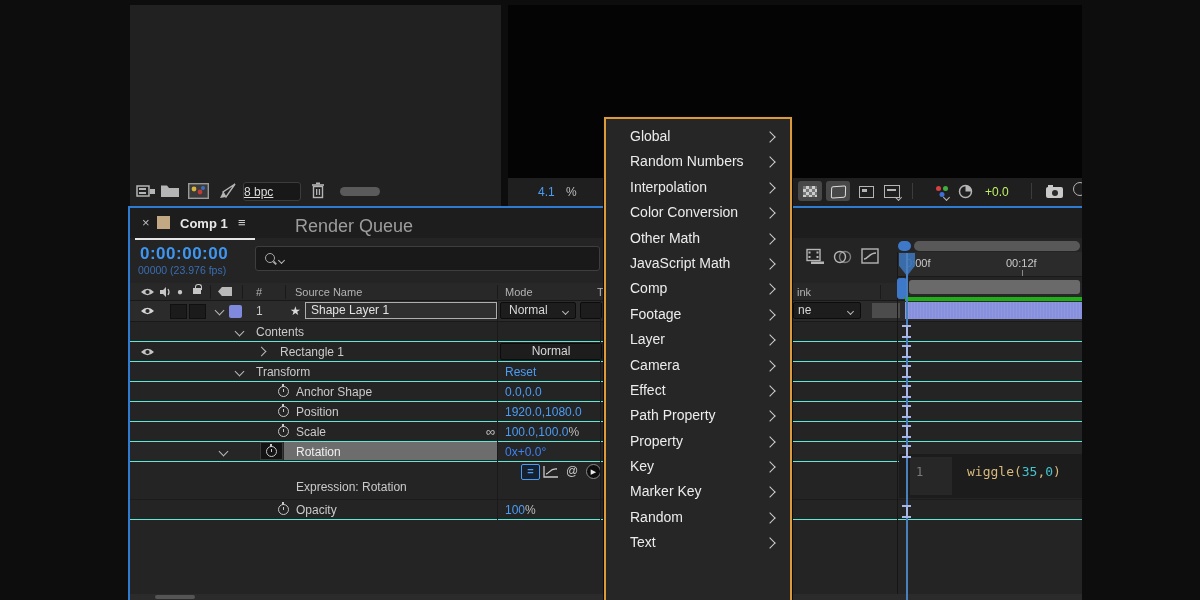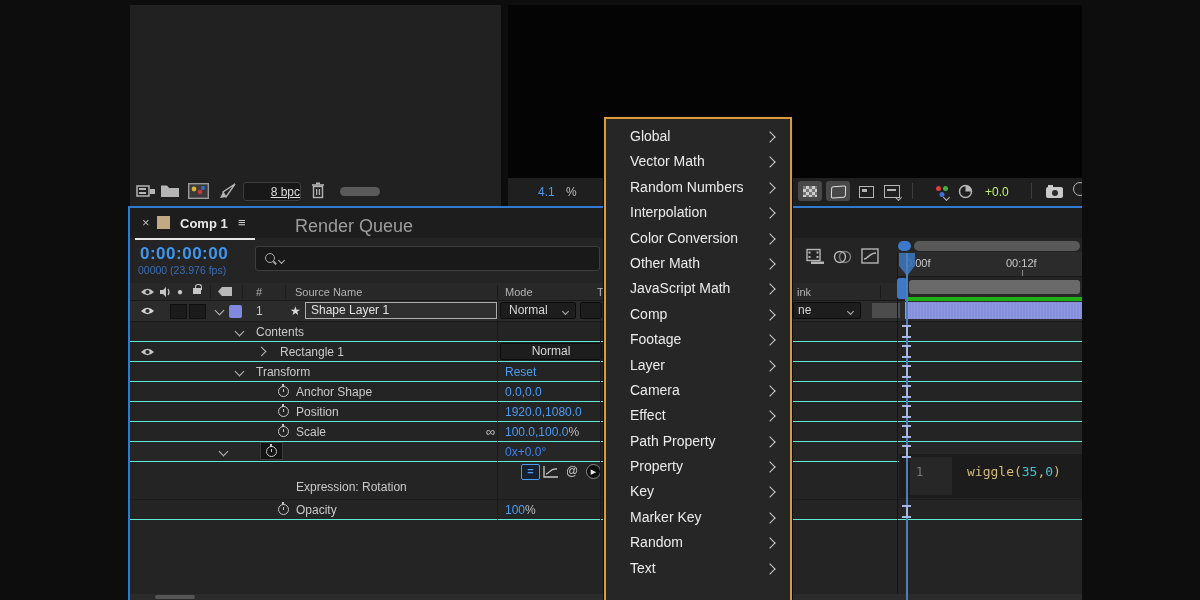--- a/index.html
+++ b/index.html
@@ -95,21 +95,21 @@
   .bottom-pill{left:25px;top:387px;width:40px;height:4px;border-radius:2px;background:#555;}
 
   
   .context-menu{left:604px;top:117px;width:188px;height:490px;background:#262626;
     border:2px solid #dc9a3a;box-sizing:border-box;box-shadow:0 0 0 1px #090909;z-index:50;padding-top:5px;}
   .mi{position:relative;height:25.4px;line-height:25.4px;padding-left:24px;padding-right:14px;color:#ececec;font-size:14px;}
   .mi .marrow{position:absolute;right:16px;top:9px;width:7px;height:7px;border-right:1.8px solid #cdcdcd;border-bottom:1.8px solid #cdcdcd;transform:rotate(-45deg);}
 
   
   .bpc-btn{left:113px;top:4px;width:58px;height:19px;background:#181818;border:1px solid #3c3c3c;border-radius:3px;
-    color:#dcdcdc;font-size:12px;text-align:right;line-height:19px;box-sizing:border-box;text-decoration:underline;}
+    color:#dcdcdc;font-size:12px;text-align:left;line-height:19px;box-sizing:border-box;text-decoration:underline;}
   .pill{left:210px;top:9px;width:40px;height:9px;border-radius:5px;background:#5a5a5a;}
   .zoom-val{font-size:12px;top:7px;}
   .tb-sep{top:5px;width:1px;height:16px;background:#3c3c3c;}
   .tbtn{top:3px;width:24px;height:20px;border-radius:3px;}
   .pressed{background:#484848;}
   .checker{left:5px;top:5px;width:14px;height:11px;background-color:#777;
     background-image:linear-gradient(45deg,#ccc 25%,transparent 25%,transparent 75%,#ccc 75%),linear-gradient(45deg,#ccc 25%,transparent 25%,transparent 75%,#ccc 75%);
     background-size:6px 6px;background-position:0 0,3px 3px;}
   .maskicn{left:5px;top:5px;width:13px;height:10px;border:1.6px solid #dedede;border-radius:2px;transform:rotate(-4deg) skewX(-6deg);}
   .roiicn{left:5px;top:5px;width:13px;height:10px;border:1.5px solid #b5b5b5;}
@@ -320,20 +320,23 @@
       <span class="abs sw" style="left:148px;top:4px"></span>
       <span class="abs row-label" style="left:166px">Scale</span>
       <span class="abs" style="left:356px;top:2px;font-size:13px;color:#c0c0c0">∞</span>
       <span class="abs val" style="left:375px"><span>100.0,100.0</span><span class="sfx">%</span></span>
     </div>
 
     <div class="abs prop-row" style="top:234px;background:#262626">
       <span class="abs cv cv-down" style="left:90px;top:6px"></span>
       <span class="abs" style="left:130px;top:0;width:23px;height:18px;background:#131313;border:1px solid #3a3a3a;box-sizing:border-box"></span>
       <span class="abs sw" style="left:136px;top:4px"></span>
+      <div class="abs hilite" style="left:154px;top:0;width:214px">
+        <span class="abs row-label" style="left:12px">Rotation</span>
+      </div>
       <span class="abs val red" style="left:375px"><span>0x+0.0</span><span>°</span></span>
     </div>
 
     <div class="abs" style="left:0;top:254px;width:952px;height:38px;border-bottom:1px solid #1c1c1c;box-sizing:border-box">
       <span class="abs eq-box" style="left:391px;top:2px">=</span>
       <svg class="abs" style="left:413px;top:3px" width="16" height="13">
           <path d="M1 1 L1 12 L15 12" fill="none" stroke="#c9c9c9" stroke-width="1.3"></path>
           <path d="M3 9 C6 9 7 3 14 4" fill="none" stroke="#c9c9c9" stroke-width="1.3"></path>
         </svg>
       <span class="abs pickwhip" style="left:436px;top:2px">@</span>
@@ -383,21 +386,20 @@
       </div>
       <div class="abs code"><span class="c-fn">wiggle(</span><span class="c-num">35</span><span class="c-fn">,</span><span class="c-num">0</span><span class="c-fn">)</span></div>
     </div>
 
     <div class="abs bottom-strip"></div>
     <div class="abs bottom-pill"></div>
   </div>
 
   <div class="abs context-menu">
     <div class="mi"><span>Global</span><span class="marrow"></span></div>
-    <div class="mi"><span>Vector Math</span><span class="marrow"></span></div>
     <div class="mi"><span>Random Numbers</span><span class="marrow"></span></div>
     <div class="mi"><span>Interpolation</span><span class="marrow"></span></div>
     <div class="mi"><span>Color Conversion</span><span class="marrow"></span></div>
     <div class="mi"><span>Other Math</span><span class="marrow"></span></div>
     <div class="mi"><span>JavaScript Math</span><span class="marrow"></span></div>
     <div class="mi"><span>Comp</span><span class="marrow"></span></div>
     <div class="mi"><span>Footage</span><span class="marrow"></span></div>
     <div class="mi"><span>Layer</span><span class="marrow"></span></div>
     <div class="mi"><span>Camera</span><span class="marrow"></span></div>
     <div class="mi"><span>Effect</span><span class="marrow"></span></div>

